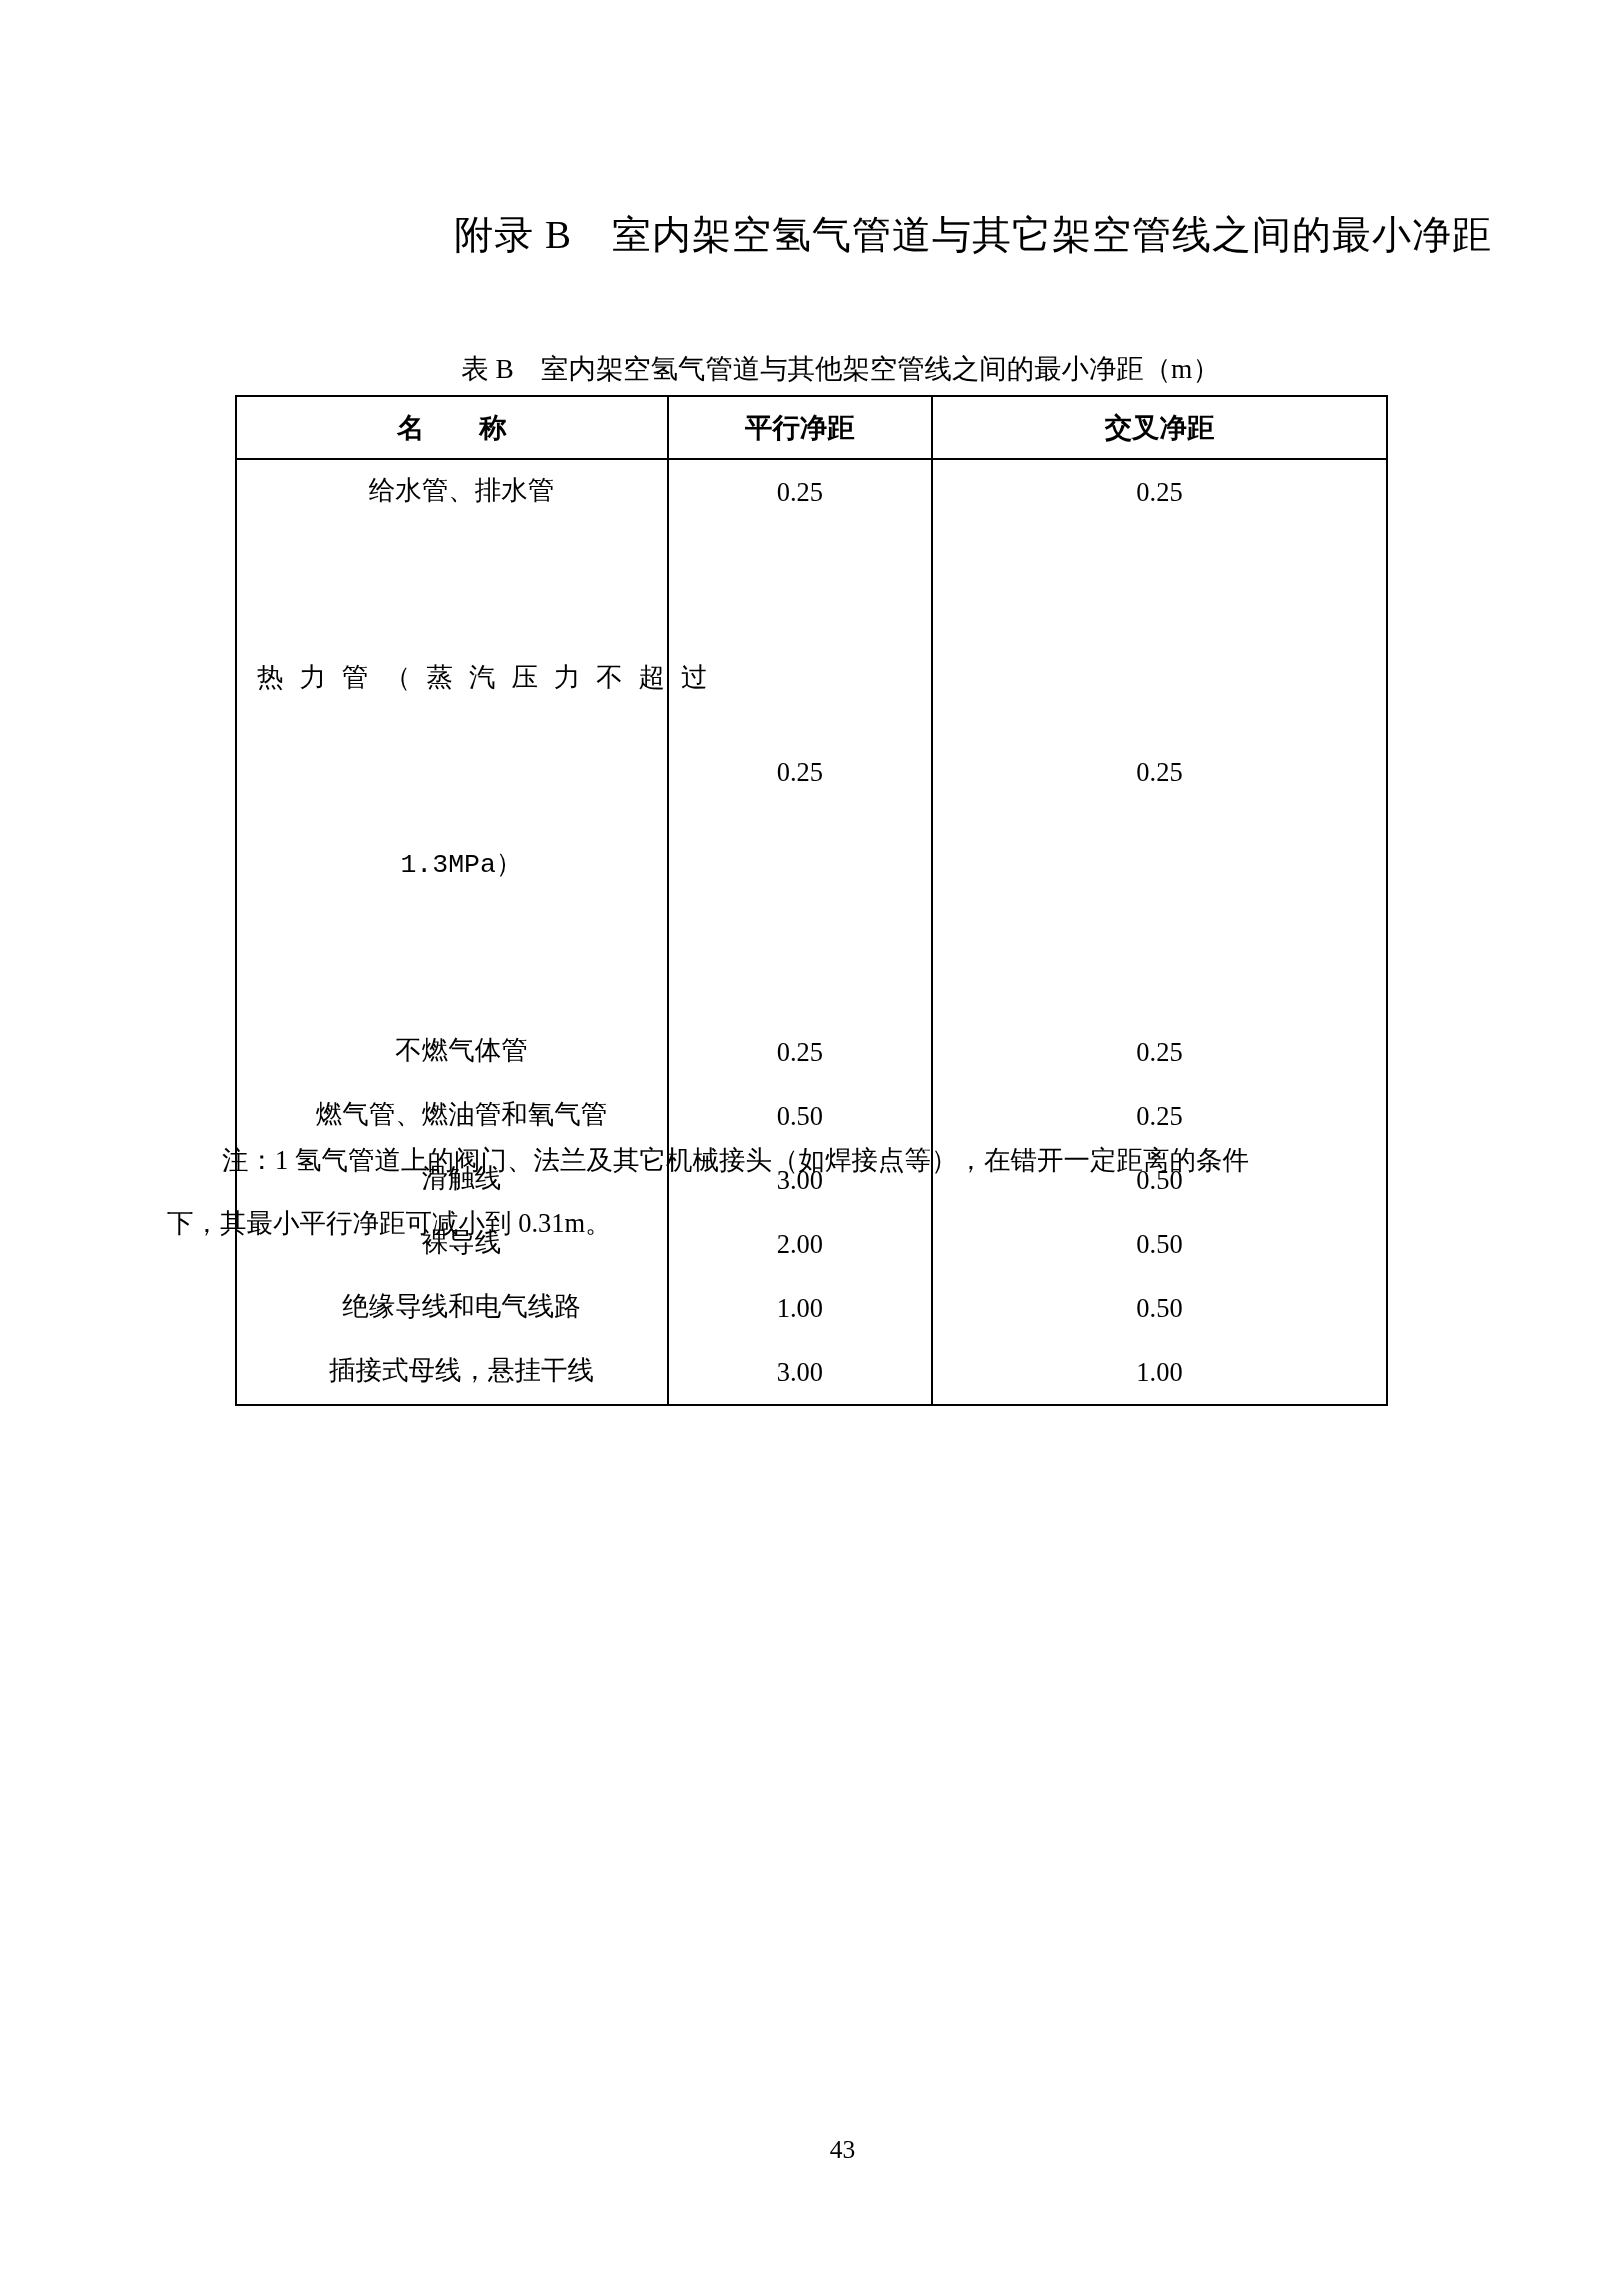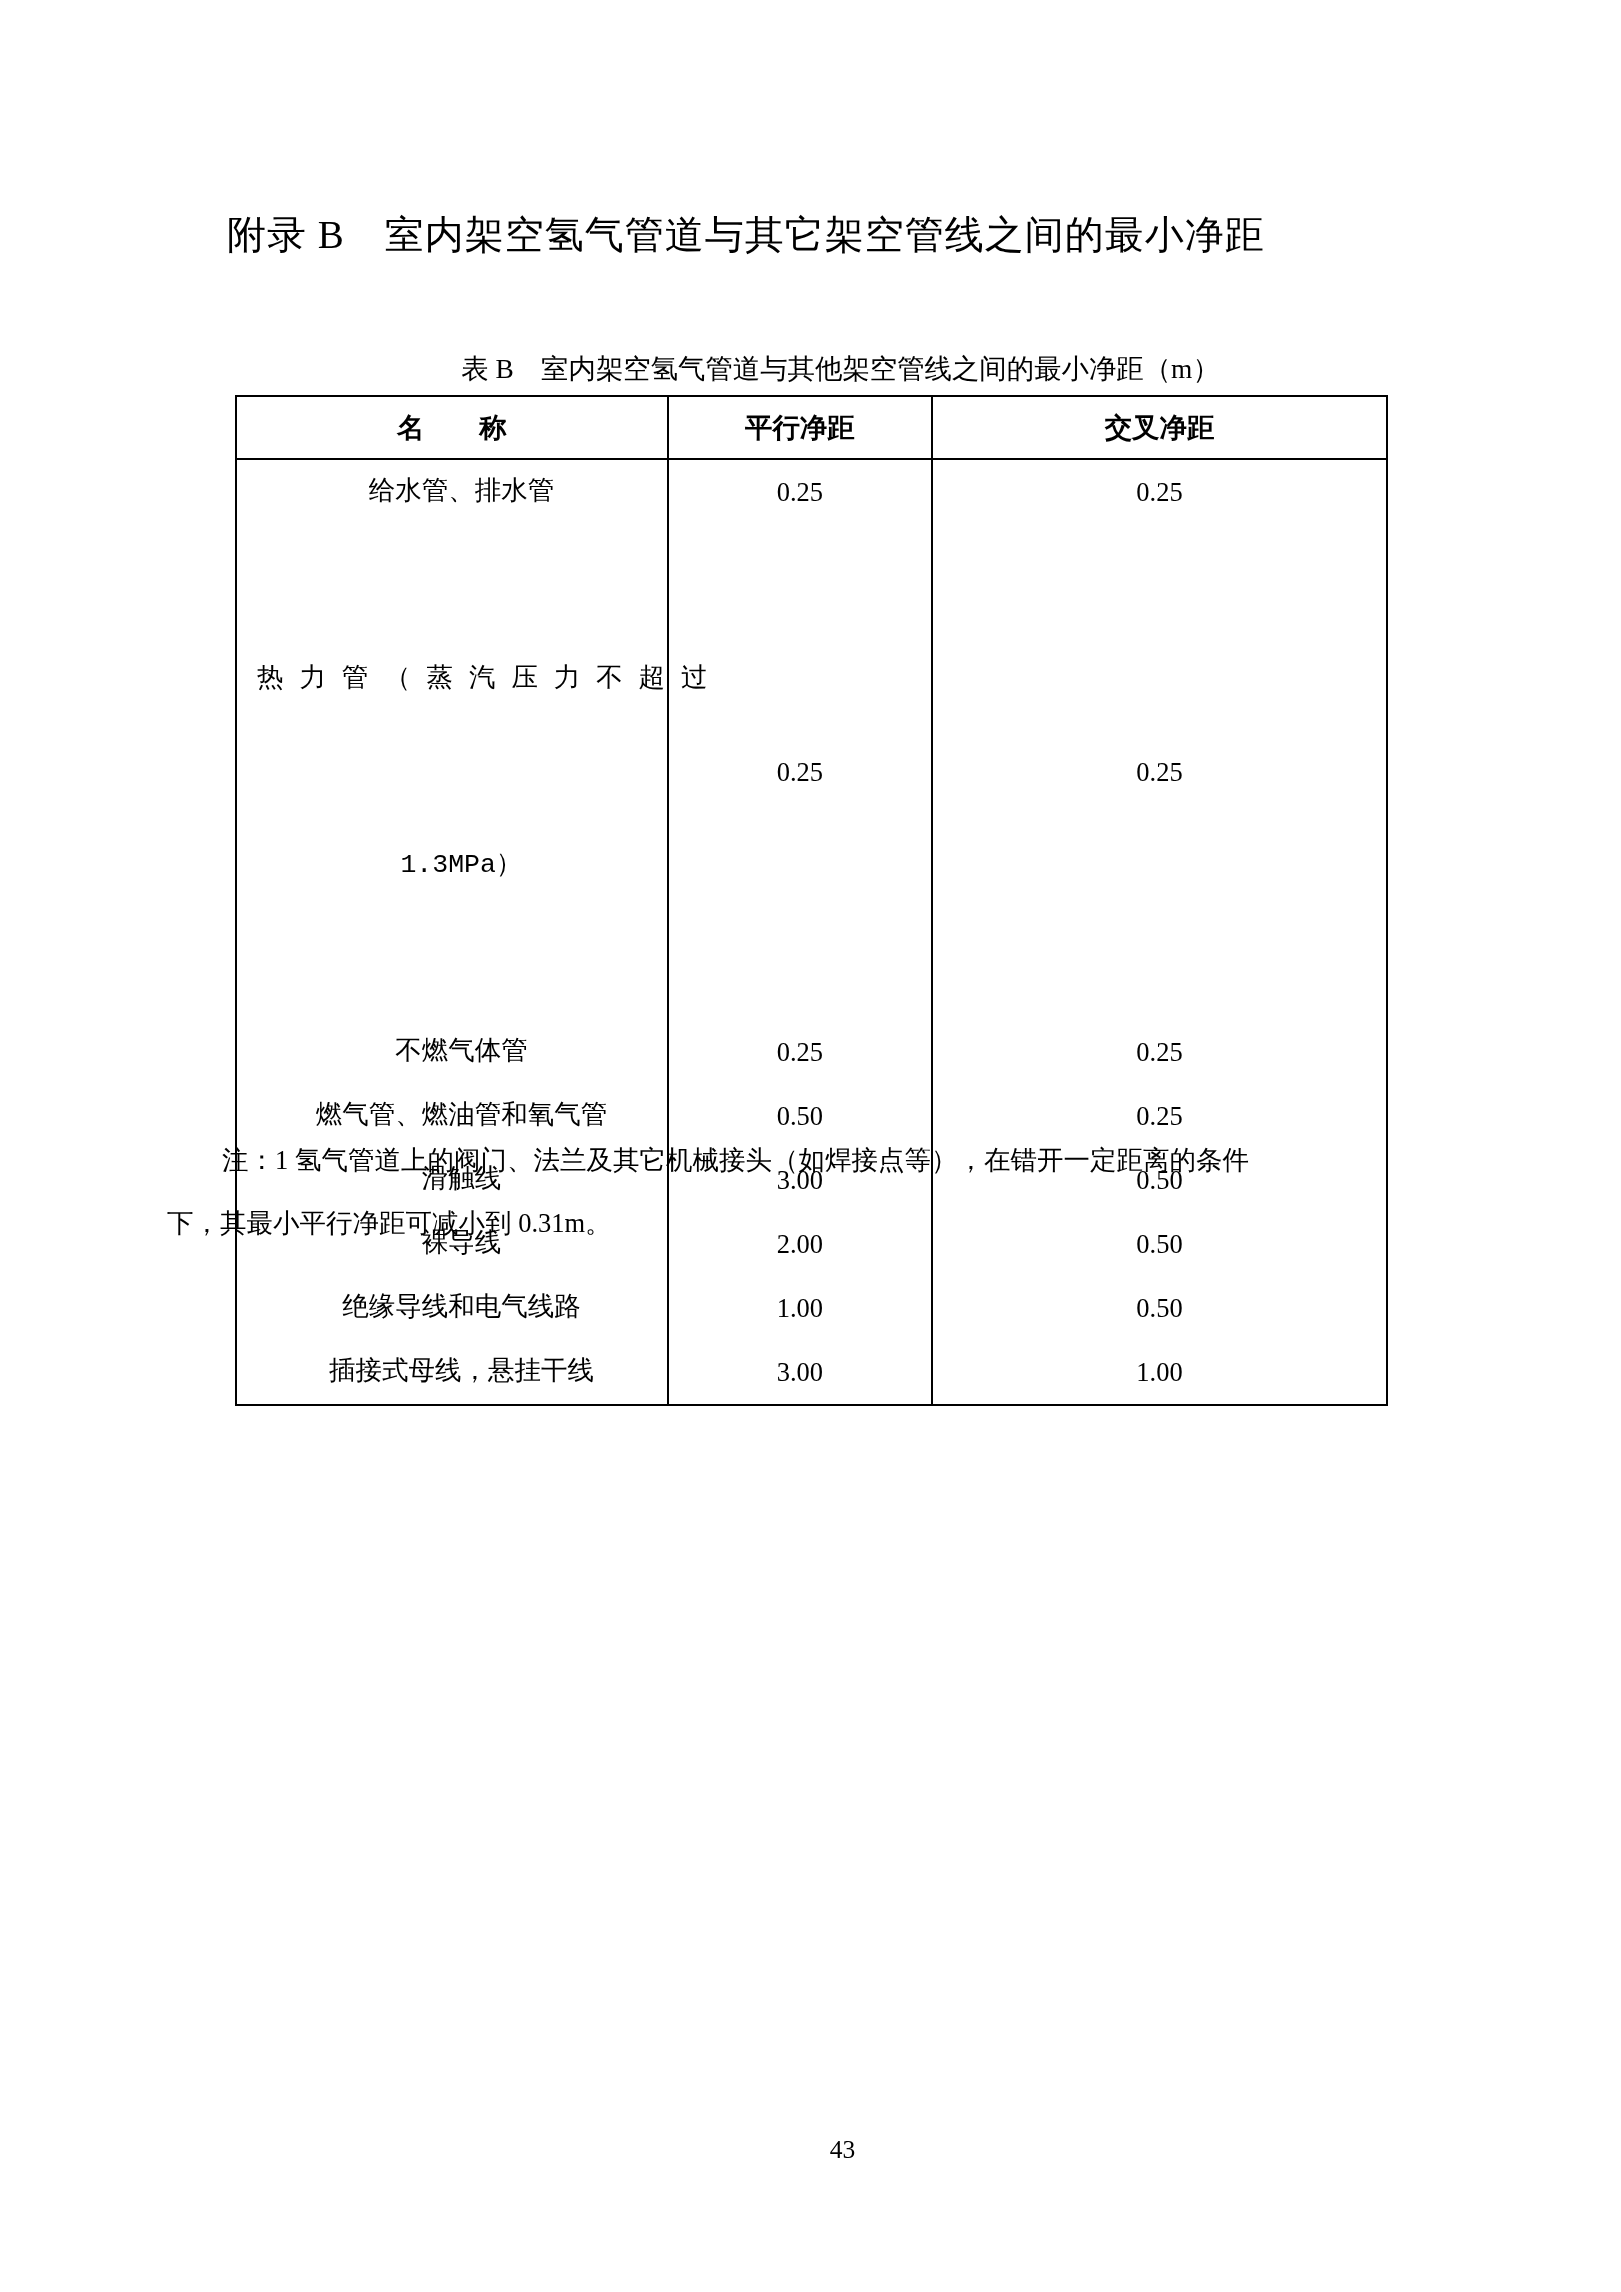--- a/index.html
+++ b/index.html
@@ -21,21 +21,21 @@
     inset: 0;
     padding: 0;
   }
 
   
   .appendix-title {
     position: absolute;
     left: 0;
     top: 181px;
     width: 1492px;
-    text-align: center;
+    text-align: right;
     font-size: 39px;
     line-height: 55px;
     letter-spacing: 1px;
     white-space: pre;
     font-weight: 400;
   }
 
   
   .table-caption {
     position: absolute;

